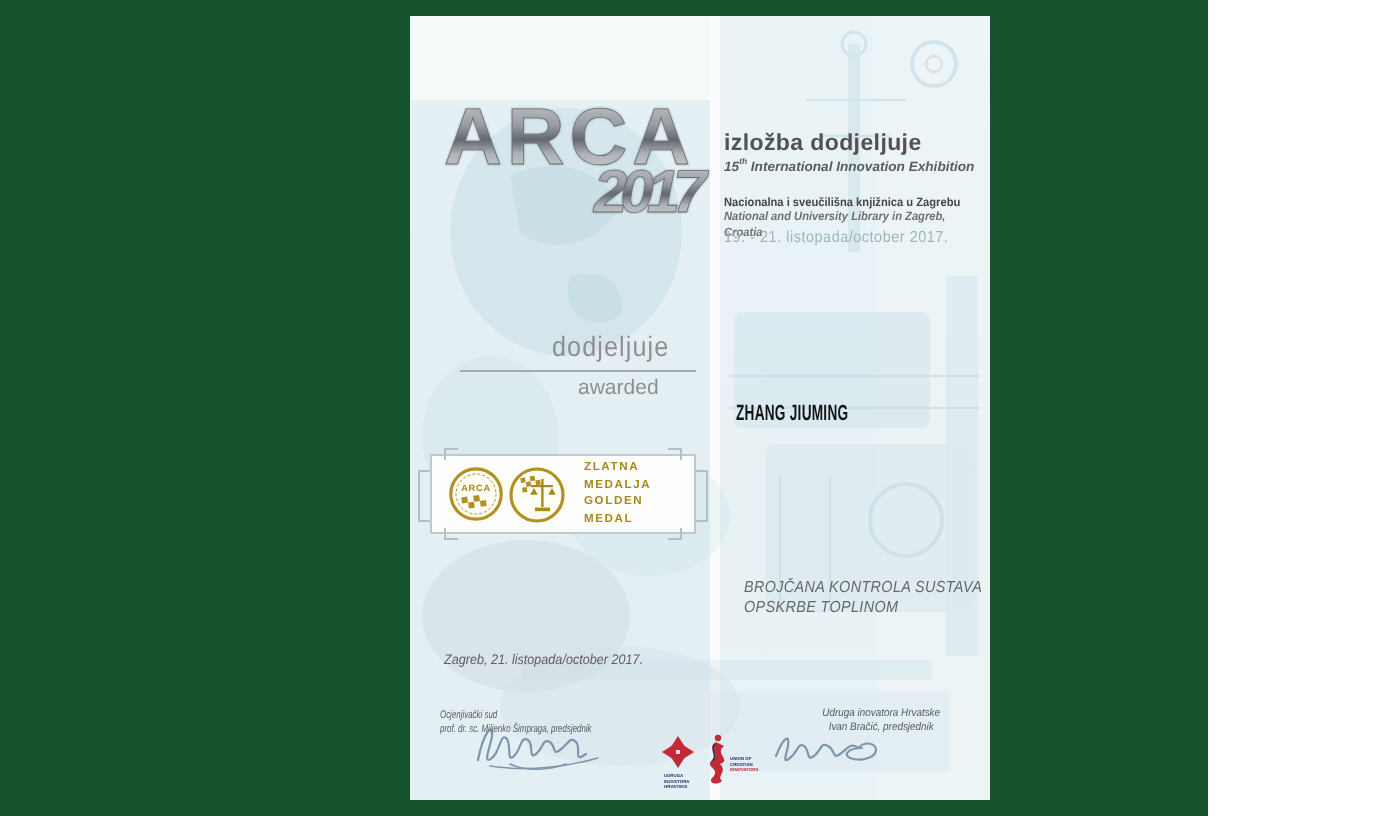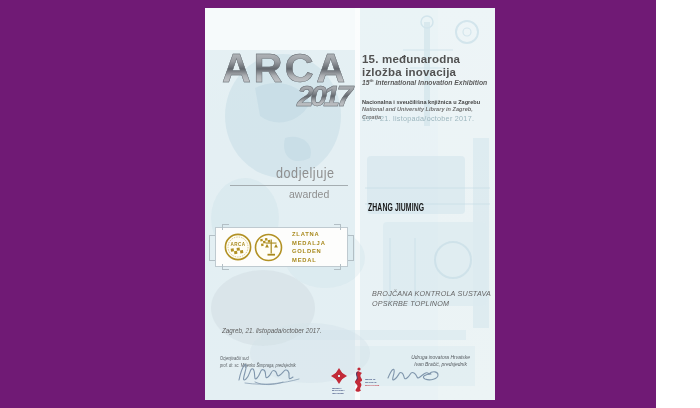--- a/index.html
+++ b/index.html
@@ -1,21 +1,21 @@
 <!DOCTYPE html>
 <html><head>
 <meta charset="utf-8">
 <style>
   html,body{margin:0;padding:0;}
   body{
     width:700px;height:408px;background:#ffffff;overflow:hidden;
     font-family:"Liberation Sans", sans-serif;
     -webkit-font-smoothing:antialiased;
   }
-  .stage{position:relative;width:656px;height:408px;background:#701a75;}
+  .stage{position:relative;width:604px;height:408px;background:#14532d;}
   .cert{
     position:absolute;left:205px;top:8px;width:290px;height:392px;
     background:linear-gradient(180deg,#f1f7f8 0%,#edf4f6 55%,#eef5f6 100%);
   }
   .wm{position:absolute;left:0;top:0;}
   .abs{position:absolute;}
   
   .arca-logo{filter:drop-shadow(0.6px 0.8px 0.5px rgba(70,75,82,.5));}
   
   .t-hr{font-size:11.5px;font-weight:700;color:#525252;letter-spacing:.2px;line-height:12.5px;}
@@ -103,22 +103,21 @@
           <stop offset="0.35" stop-color="#9a9ea3"></stop>
           <stop offset="0.52" stop-color="#63686e"></stop>
           <stop offset="0.68" stop-color="#aeb1b5"></stop>
           <stop offset="1" stop-color="#d9dbdd"></stop>
         </linearGradient>
       </defs>
       <text x="1" y="30" font-family="Liberation Sans, sans-serif" font-size="40" font-weight="700" letter-spacing="2.5" fill="url(#metal)" stroke="#6b7076" stroke-width="0.4">ARCA</text>
       <text x="76" y="54" font-family="Liberation Sans, sans-serif" font-size="30" font-weight="700" font-style="italic" letter-spacing="-3.5" fill="url(#metal)" stroke="#6b7076" stroke-width="0.4">2017</text>
     </svg>
 
-    <div class="abs t-hr" style="left:157px;top:45px;">15. međunarodna</div>
-    <div class="abs t-hr" style="left:157px;top:57.5px;">izložba inovacija</div>
+    <div class="abs t-hr" style="left:157px;top:57.5px;">izložba dodjeljuje</div>
     <div class="abs t-en" style="left:157px;top:70px;"><span>15</span><sup>th</sup><span> International Innovation Exhibition</span></div>
 
     <div class="abs venue" style="left:157px;top:91px;">
       <div class="venue-hr">Nacionalna i sveučilišna knjižnica u Zagrebu</div>
       <div class="venue-en">National and University Library in Zagreb, Croatia</div>
     </div>
     <div class="abs dates" style="left:157px;top:106px;">19. - 21. listopada/october 2017.</div>
 
     <div class="abs dodjeljuje" style="left:71px;top:157px;">dodjeljuje</div>
     <div class="abs rule" style="left:25px;top:177px;width:118px;"></div>

